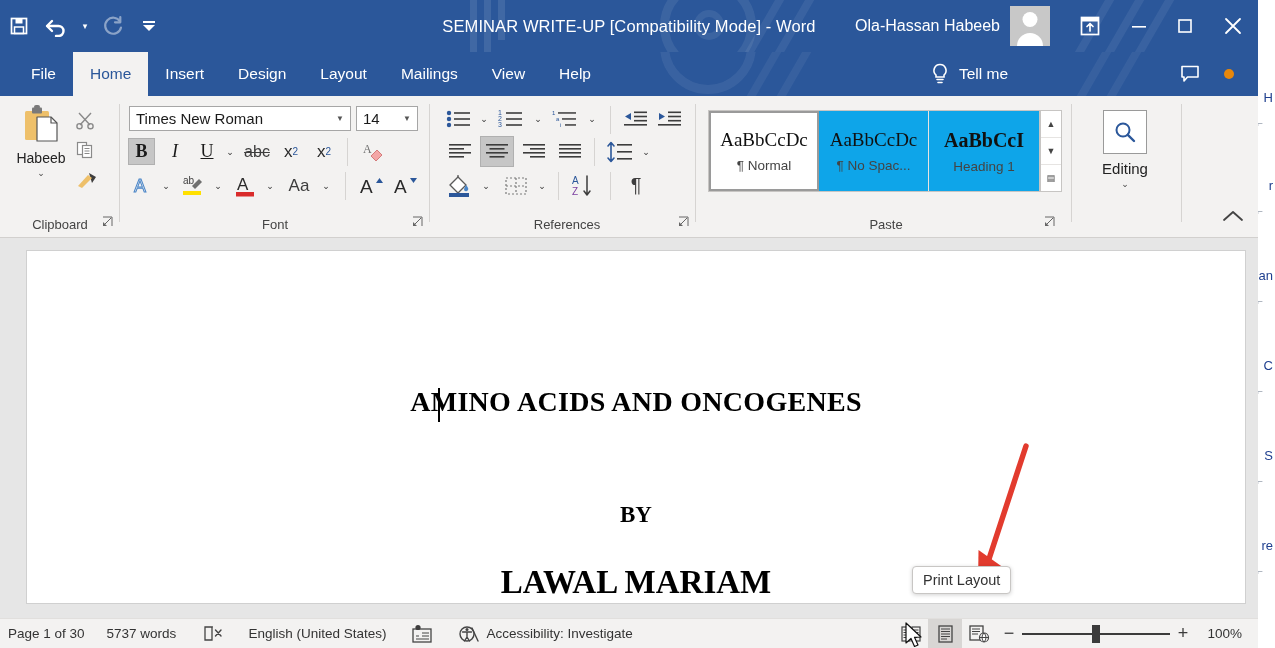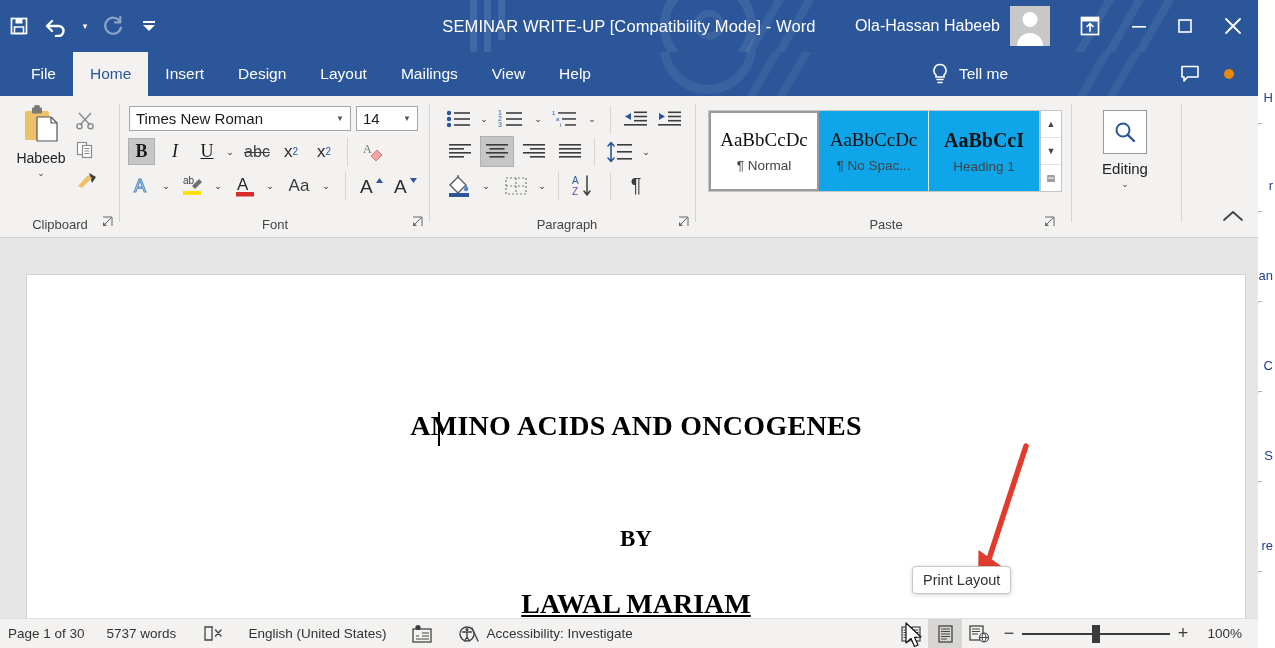--- a/index.html
+++ b/index.html
@@ -140,21 +140,21 @@
   }
 
   .collapse-ribbon { position: absolute; right: 14px; bottom: 10px; color: #444; }
 
   
   .docarea {
     position: absolute; left: 0; top: 238px; width: 1258px; height: 380px;
     background: #e6e6e6;
   }
   .page {
-    position: absolute; left: 26px; top: 36px; width: 1220px; height: 354px;
+    position: absolute; left: 26px; top: 12px; width: 1220px; height: 354px;
     background: #ffffff; border: 1px solid #d0d0d0;
   }
   .doc-line { position: absolute; width: 100%; text-align: center;
               font-family: "Liberation Serif", serif; font-weight: bold; color: #000; }
   .caret {
     position: absolute; width: 1.5px; background: #000;
   }
 
   
   .tooltip {
@@ -582,21 +582,21 @@
       <div class="sbtn" style="left:130px; top:76px; width:32px; height:27px;">
         <svg width="28" height="24" viewBox="0 0 28 24">
           <text x="2" y="10" font-size="10" fill="#2b579a" font-family="Liberation Sans, sans-serif">A</text>
           <text x="2" y="21" font-size="10" fill="#7b3fa0" font-family="Liberation Sans, sans-serif">Z</text>
           <path d="M17 2 V20 M14 17 L17 21 L20 17" fill="none" stroke="#3d3d3d" stroke-width="1.5" stroke-linecap="round" stroke-linejoin="round"></path>
         </svg>
       </div>
       <div class="grp-sep" style="left:172px; top:76px; height:28px;"></div>
       <div class="sbtn" style="left:182px; top:76px; width:32px; height:27px; font-size:20px; color:#3d3d3d;">¶</div>
 
-      <div class="grp-label">Paragraph</div>
+      <div class="grp-label">References</div>
       <div class="grp-launcher">
         <svg width="12" height="12" viewBox="0 0 12 12">
           <path d="M1 1 H10 V10" fill="none" stroke="#666" stroke-width="1"></path>
           <path d="M2 9 L9 2" stroke="#666" stroke-width="1"></path>
           <path d="M1 10 L5 10 L1 6 Z" fill="#666"></path>
         </svg>
       </div>
       <div class="grp-sep" style="right:0;"></div>
     </div>
 
@@ -650,21 +650,21 @@
         <path d="M2 11 L11 3 L20 11" fill="none" stroke="#444" stroke-width="1.8" stroke-linecap="round" stroke-linejoin="round"></path>
       </svg>
     </div>
   </div>
 
   <div class="docarea">
     <div class="page">
       <div class="caret" style="left:411px; top:137px; height:34px;"></div>
       <div class="doc-line" style="top:135px; font-size:28px; letter-spacing:.3px;">AMINO ACIDS AND ONCOGENES</div>
       <div class="doc-line" style="top:251px; font-size:23px;">BY</div>
-      <div class="doc-line" style="top:313px; font-size:28px;text-decoration:underline;">LAWAL MARIAM</div>
+      <div class="doc-line" style="top:313px; font-size:33px;">LAWAL MARIAM</div>
     </div>
 
     <svg class="anno-arrow" style="left:960px; top:200px; width:80px; height:160px;" width="80" height="160" viewBox="0 0 80 160">
       <path d="M66 8 L28 124" stroke="#e23b2e" stroke-width="5.5" stroke-linecap="round" fill="none"></path>
       <path d="M18 148 L18.5 112 L44 130 Z" fill="#e23b2e"></path>
     </svg>
 
     <div class="tooltip" style="left:912px; top:328px;">
       <span>Print Layout</span>
     </div>

